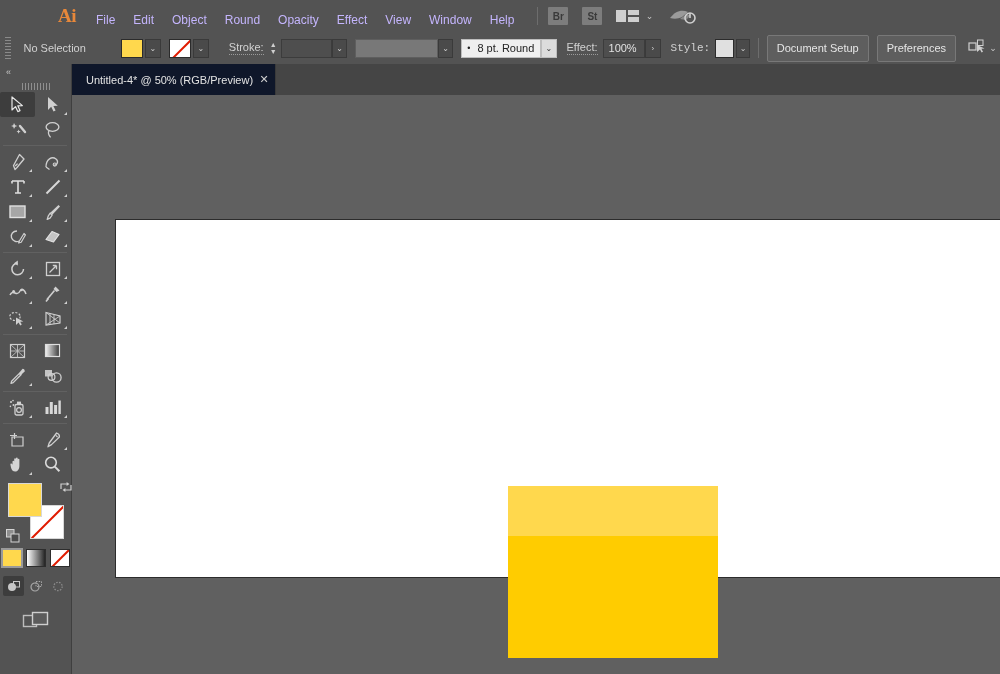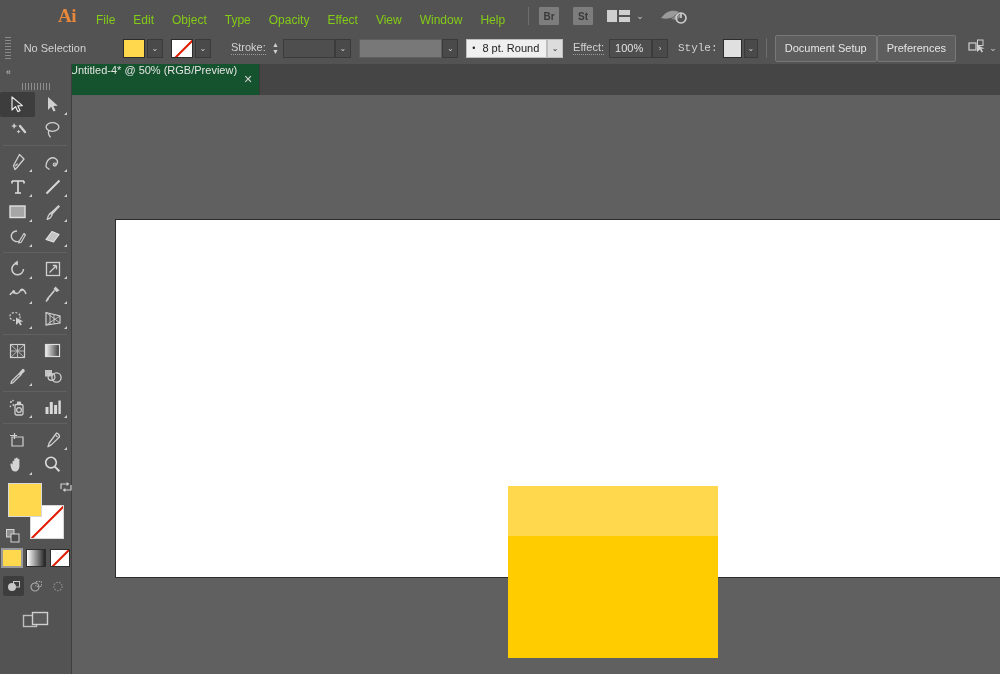--- a/index.html
+++ b/index.html
@@ -17,21 +17,21 @@
     position:absolute;left:0;top:0;width:1000px;height:32px;
     background:#535353;display:flex;align-items:center;
   }
   .ai-logo{
     width:40px;height:32px;display:flex;align-items:center;justify-content:center;
     color:#e8883a;font-size:19px;font-weight:bold;font-family:"Liberation Serif",serif;
     letter-spacing:-.5px;
     margin-left:47px;
   }
   .menu-item{
-    padding:0 9px;height:32px;line-height:32px;color:#84cc16;font-size:12px;
+    padding:0 9px;height:32px;line-height:32px;color:#c4b5fd;font-size:12px;
     cursor:default;
     margin-top:8px;
   }
   .mb-sep{width:1px;height:18px;background:#6d6d6d;margin:0 10px 0 14px;}
   .sq-btn{
     width:20px;height:18px;background:#7d7d7d;color:#3a3a3a;
     font-size:10px;font-weight:bold;display:flex;align-items:center;justify-content:center;
     margin-right:14px;border-radius:1px;
   }
   .arrange-ic{width:24px;height:16px;position:relative;margin-right:2px;}
@@ -91,22 +91,22 @@
     height:27px;background:#5e5e5e;border:1px solid #787878;border-radius:2px;
     box-sizing:border-box;display:flex;align-items:center;padding:12px 9px;
     color:#e6e6e6;font-size:11px;white-space:nowrap;
   }
 
   
   .tabbar{
     position:absolute;left:0;top:64px;width:1000px;height:31px;background:#454545;
   }
   .doc-tab{
-    position:absolute;left:56px;top:0;height:31px;background:#14532d;
-    display:flex;padding:0 0 0 14px;
+    position:absolute;left:72px;top:0;height:31px;background:#0f172a;
+    display:flex;align-items:center;padding:0 0 0 14px;
     border-right:1px solid #3a3a3a;
   }
   .doc-tab .ttl{font-size:11px;color:#e3e3e3;white-space:nowrap;}
   .tab-x{
     width:22px;height:31px;display:flex;align-items:center;justify-content:center;
     color:#cfcfcf;font-size:11px;
   }
 
   
   .toolpanel{
@@ -198,21 +198,21 @@
 <body>
 
 <div id="app">
 
   <div class="menubar">
     <div class="ai-logo">Ai</div>
 
     <div class="menu-item">File</div>
     <div class="menu-item">Edit</div>
     <div class="menu-item">Object</div>
-    <div class="menu-item">Type</div>
+    <div class="menu-item">Round</div>
     <div class="menu-item">Opacity</div>
     <div class="menu-item">Effect</div>
     <div class="menu-item">View</div>
     <div class="menu-item">Window</div>
     <div class="menu-item">Help</div>
 
     <div class="mb-sep"></div>
 
     <div class="sq-btn">Br</div>
     <div class="sq-btn">St</div>
@@ -272,21 +272,21 @@
     <div class="field" style="width:48px;margin-left:5px;">100%</div>
     <div class="wide-chev">›</div>
 
     <div class="cb-label" style="margin-left:10px;font-family:Liberation Mono, monospace;">Style:</div>
     <div class="swatch" style="background:#e0e0e0;margin-left:5px;"></div>
     <div class="mini-chev">⌄</div>
 
     <div class="cb-sep"></div>
 
     <div class="btn">Document Setup</div>
-    <div class="btn" style="">Preferences</div>
+    <div class="btn" style="margin-left:8px;">Preferences</div>
 
     <div style="margin-left:12px;display:flex;align-items:center;">
       <div>
         <svg width="18" height="16" viewBox="0 0 18 16">
           <rect x="1" y="4" width="7" height="7" fill="none" stroke="#cfcfcf" stroke-width="1.2"></rect>
           <rect x="9.5" y="1" width="5.5" height="5.5" fill="none" stroke="#cfcfcf" stroke-width="1"></rect>
           <path d="M9 6 L9 13 L12 10.5 L13.6 13.6 L15 12.8 L13.4 9.8 L16.6 9.6 Z" fill="#cfcfcf"></path>
         </svg>
       </div>
       <div class="chev">⌄</div>

